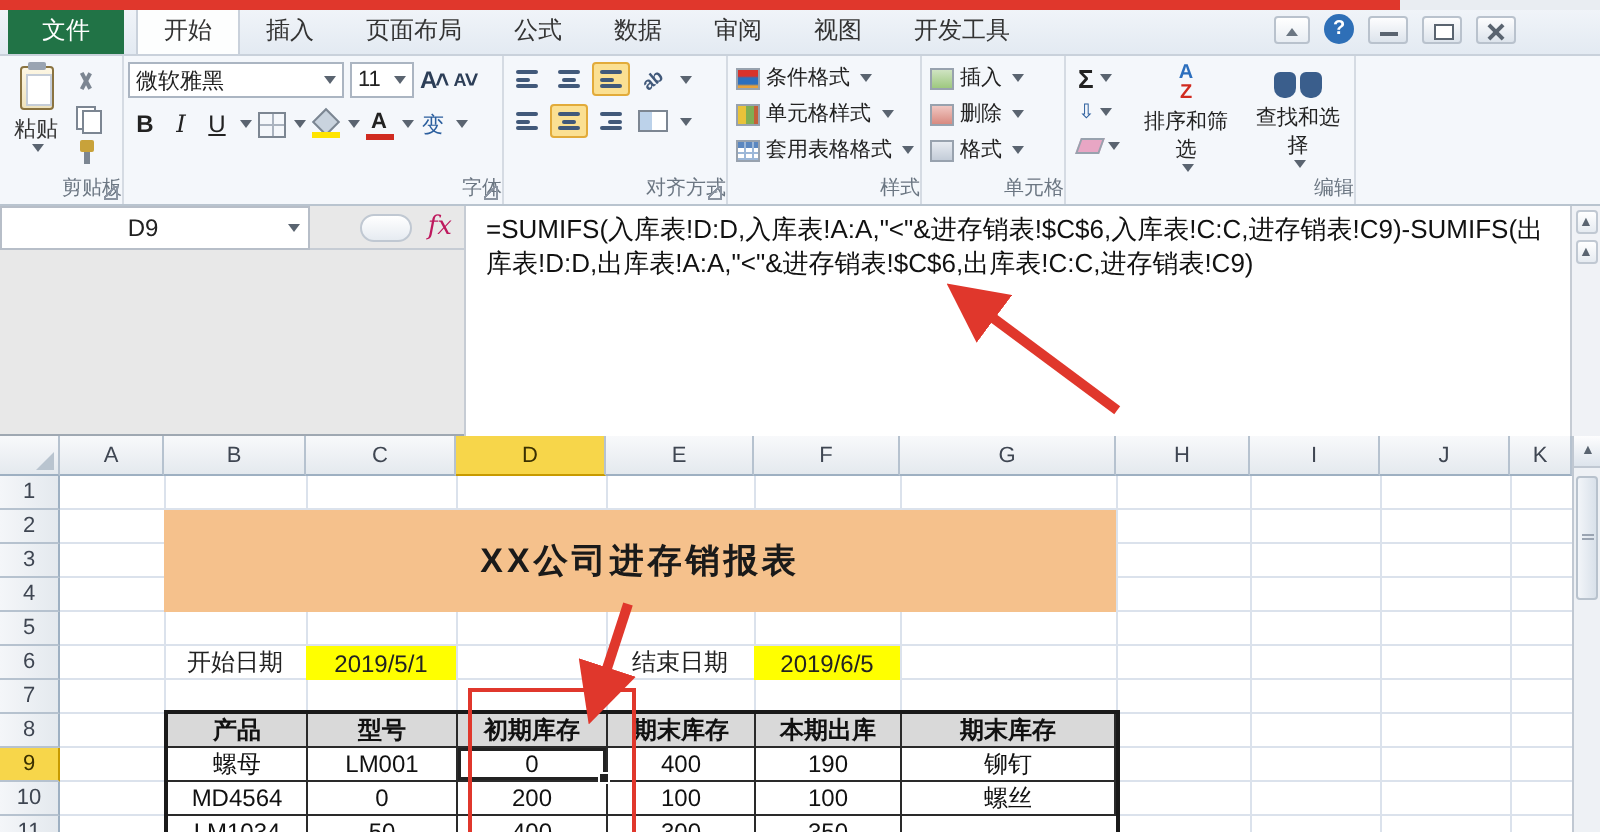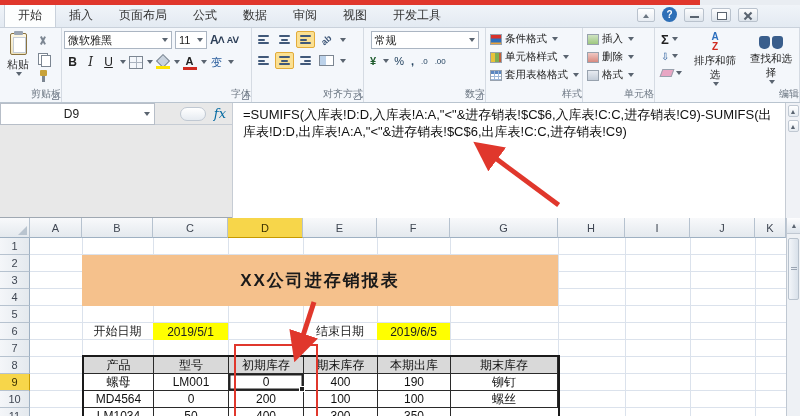--- a/index.html
+++ b/index.html
@@ -118,21 +118,21 @@
   .binoc::before,.binoc::after{content:"";position:absolute;top:4px;width:11px;height:13px;background:#3a5e8c;border-radius:3px 3px 5px 5px;}
   .binoc::before{left:1px;} .binoc::after{right:1px;}
 
   
   .fbar{position:absolute;top:103px;left:0;width:800px;height:115px;background:#e8e8e8;border-bottom:1px solid #9fa8b2;z-index:1;}
   .namebox{position:absolute;left:0;top:0;width:155px;height:22px;background:#fff;border:1px solid #b7bec8;display:flex;align-items:center;}
   .namebox .ref{flex:1;text-align:center;font-size:12px;color:#222;}
   .namebox .nb-caret{margin-right:4px;}
   .fxzone{position:absolute;left:155px;top:0;width:77px;height:22px;display:flex;align-items:center;justify-content:flex-end;gap:8px;padding-right:6px;border-bottom:1px solid #c6ccd4;}
   .fx-pill{width:26px;height:14px;border:1px solid #c0c8d2;border-radius:8px;background:linear-gradient(#fff,#e6ebf1);}
-  .fx{font-family:"DejaVu Serif",serif;font-style:italic;font-size:13px;color:#0369a1;}
+  .fx{font-family:"DejaVu Serif",serif;font-style:italic;font-size:13px;color:#be185d;}
   .fml{position:absolute;left:232px;top:0;width:553px;height:115px;background:#fff;border-left:1px solid #c6ccd4;padding:3px 10px;font-size:13px;line-height:17px;color:#111;word-break:break-all;}
   .fbar-scroll{position:absolute;right:0;top:0;width:15px;height:115px;background:#f0f2f6;border-left:1px solid #c6ccd4;display:flex;flex-direction:column;align-items:center;gap:3px;padding-top:2px;}
   .fsbtn{width:11px;height:12px;font-size:7px;color:#5a6470;text-align:center;line-height:12px;border:1px solid #c0c8d2;border-radius:2px;background:linear-gradient(#fff,#e6ebf1);}
   .annotation-svg{position:absolute;left:0;top:0;width:100%;height:100%;pointer-events:none;z-index:30;}
 
   
   .grid{position:absolute;top:218px;left:0;width:800px;height:198px;background:#fff;overflow:hidden;}
   .colhdr{display:flex;height:20px;}
   .ch{height:20px;background:linear-gradient(#f8f9fb,#e4e9ee);border-right:1px solid #b6c2cf;border-bottom:1px solid #9eb0c2;font-size:11px;color:#3f4652;display:flex;align-items:center;justify-content:center;}
   .ch.sel{background:#f7d64a;border-bottom:1px solid #c79a00;color:#3a3000;}
@@ -141,36 +141,37 @@
   .gbody{position:relative;width:786px;height:178px;background:repeating-linear-gradient(to bottom,#fff 0 16px,#dbe2ec 16px 17px);}
   .vline{position:absolute;top:0;bottom:0;width:1px;background:#dbe2ec;}
   .rowhdr{position:absolute;left:0;top:0;width:30px;height:188px;display:flex;flex-direction:column;z-index:3;}
   .rh{height:17px;background:linear-gradient(90deg,#f4f6f9,#e4e9ee);border-right:1px solid #9eb0c2;border-bottom:1px solid #b6c2cf;font-size:11px;color:#3f4652;display:flex;align-items:center;justify-content:center;flex:none;}
   .rh.sel{background:#f7d64a;border-right:1px solid #c79a00;color:#3a3000;}
   .banner{position:absolute;left:82px;top:17px;width:476px;height:51px;background:#f5c18c;display:flex;align-items:center;justify-content:center;font-size:17px;font-weight:bold;color:#1a1a1a;letter-spacing:2px;z-index:2;}
   .cellabs{position:absolute;height:17px;display:flex;align-items:center;justify-content:center;font-size:12px;color:#222;z-index:2;}
   .ylw{background:#ffff00;}
   .datatable{position:absolute;left:82px;top:117px;border:2px solid #1a1a1a;display:grid;grid-template-columns:70px 75px 75px 74px 73px 107px;grid-auto-rows:17px;z-index:2;background:#fff;}
   .dt{border-right:1px solid #2a2a2a;border-bottom:1px solid #2a2a2a;display:flex;align-items:center;justify-content:center;font-size:12px;color:#111;background:#fff;}
-  .dt.hdr{background:#d9d9d9;font-weight:normal;}
+  .dt.hdr{background:#d9d9d9;font-weight:bold;}
   .dt.selcell{position:relative;box-shadow:inset 0 0 0 1.5px #222;}
   .dt.selcell::after{content:"";position:absolute;right:-2px;bottom:-2px;width:4px;height:4px;background:#222;border:1px solid #fff;}
   .redrect{position:absolute;left:234px;top:106px;width:84px;height:120px;border:2px solid #e0372c;z-index:20;}
   .vscroll{position:absolute;right:0;top:0;width:14px;height:198px;background:#eef1f5;border-left:1px solid #c0c8d2;z-index:4;}
   .vs-up{width:14px;height:16px;border-bottom:1px solid #c0c8d2;background:linear-gradient(#fdfdfe,#dde4ec);font-size:7px;color:#5a6470;text-align:center;line-height:15px;}
   .vs-thumb{position:absolute;left:1px;top:20px;width:11px;height:62px;background:linear-gradient(90deg,#f2f5f9,#d9e1ea);border:1px solid #b8c2cd;border-radius:2px;}
   .vs-thumb::after{content:"";position:absolute;left:2px;top:28px;width:6px;height:1px;background:#9aa4b2;box-shadow:0 2px 0 #9aa4b2;}
 </style>
 </head>
 <body>
 
 <div class="screen">
 
   <div class="titlebar">
     <div class="tabstrip">
+      <div class="tab file">文件</div>
       <div class="tab active">开始</div>
       <div class="tab">插入</div>
       <div class="tab">页面布局</div>
       <div class="tab">公式</div>
       <div class="tab">数据</div>
       <div class="tab">审阅</div>
       <div class="tab">视图</div>
       <div class="tab">开发工具</div>
     </div>
     <div class="wincontrols">
@@ -291,36 +292,20 @@
           </span>
         <span class="btn abtn">
             <span class="mergeic"></span>
           </span>
           <span class="caret"></span>
       </div>
       <div class="grp-label">对齐方式</div>
       <div class="launcher"></div>
     </div>
 
-    <div class="group g-num">
-      <div class="combo num-combo">
-        <span>常规</span>
-          <span class="caret"></span>
-      </div>
-      <div class="num-row">
-        <span class="btn nbtn moneyic">¥</span>
-          <span class="caret"></span>
-        <span class="btn nbtn">%</span>
-        <span class="btn nbtn bold">,</span>
-        <span class="btn nbtn decsmall">.0</span>
-        <span class="btn nbtn decsmall">.00</span>
-      </div>
-      <div class="grp-label">数字</div>
-      <div class="launcher"></div>
-    </div>
 
     <div class="group g-styles">
       <div class="stylerow">
         <span class="cfic"></span>
         <span>条件格式</span>
           <span class="caret"></span>
       </div>
       <div class="stylerow">
         <span class="csic"></span>
         <span>单元格样式</span>

